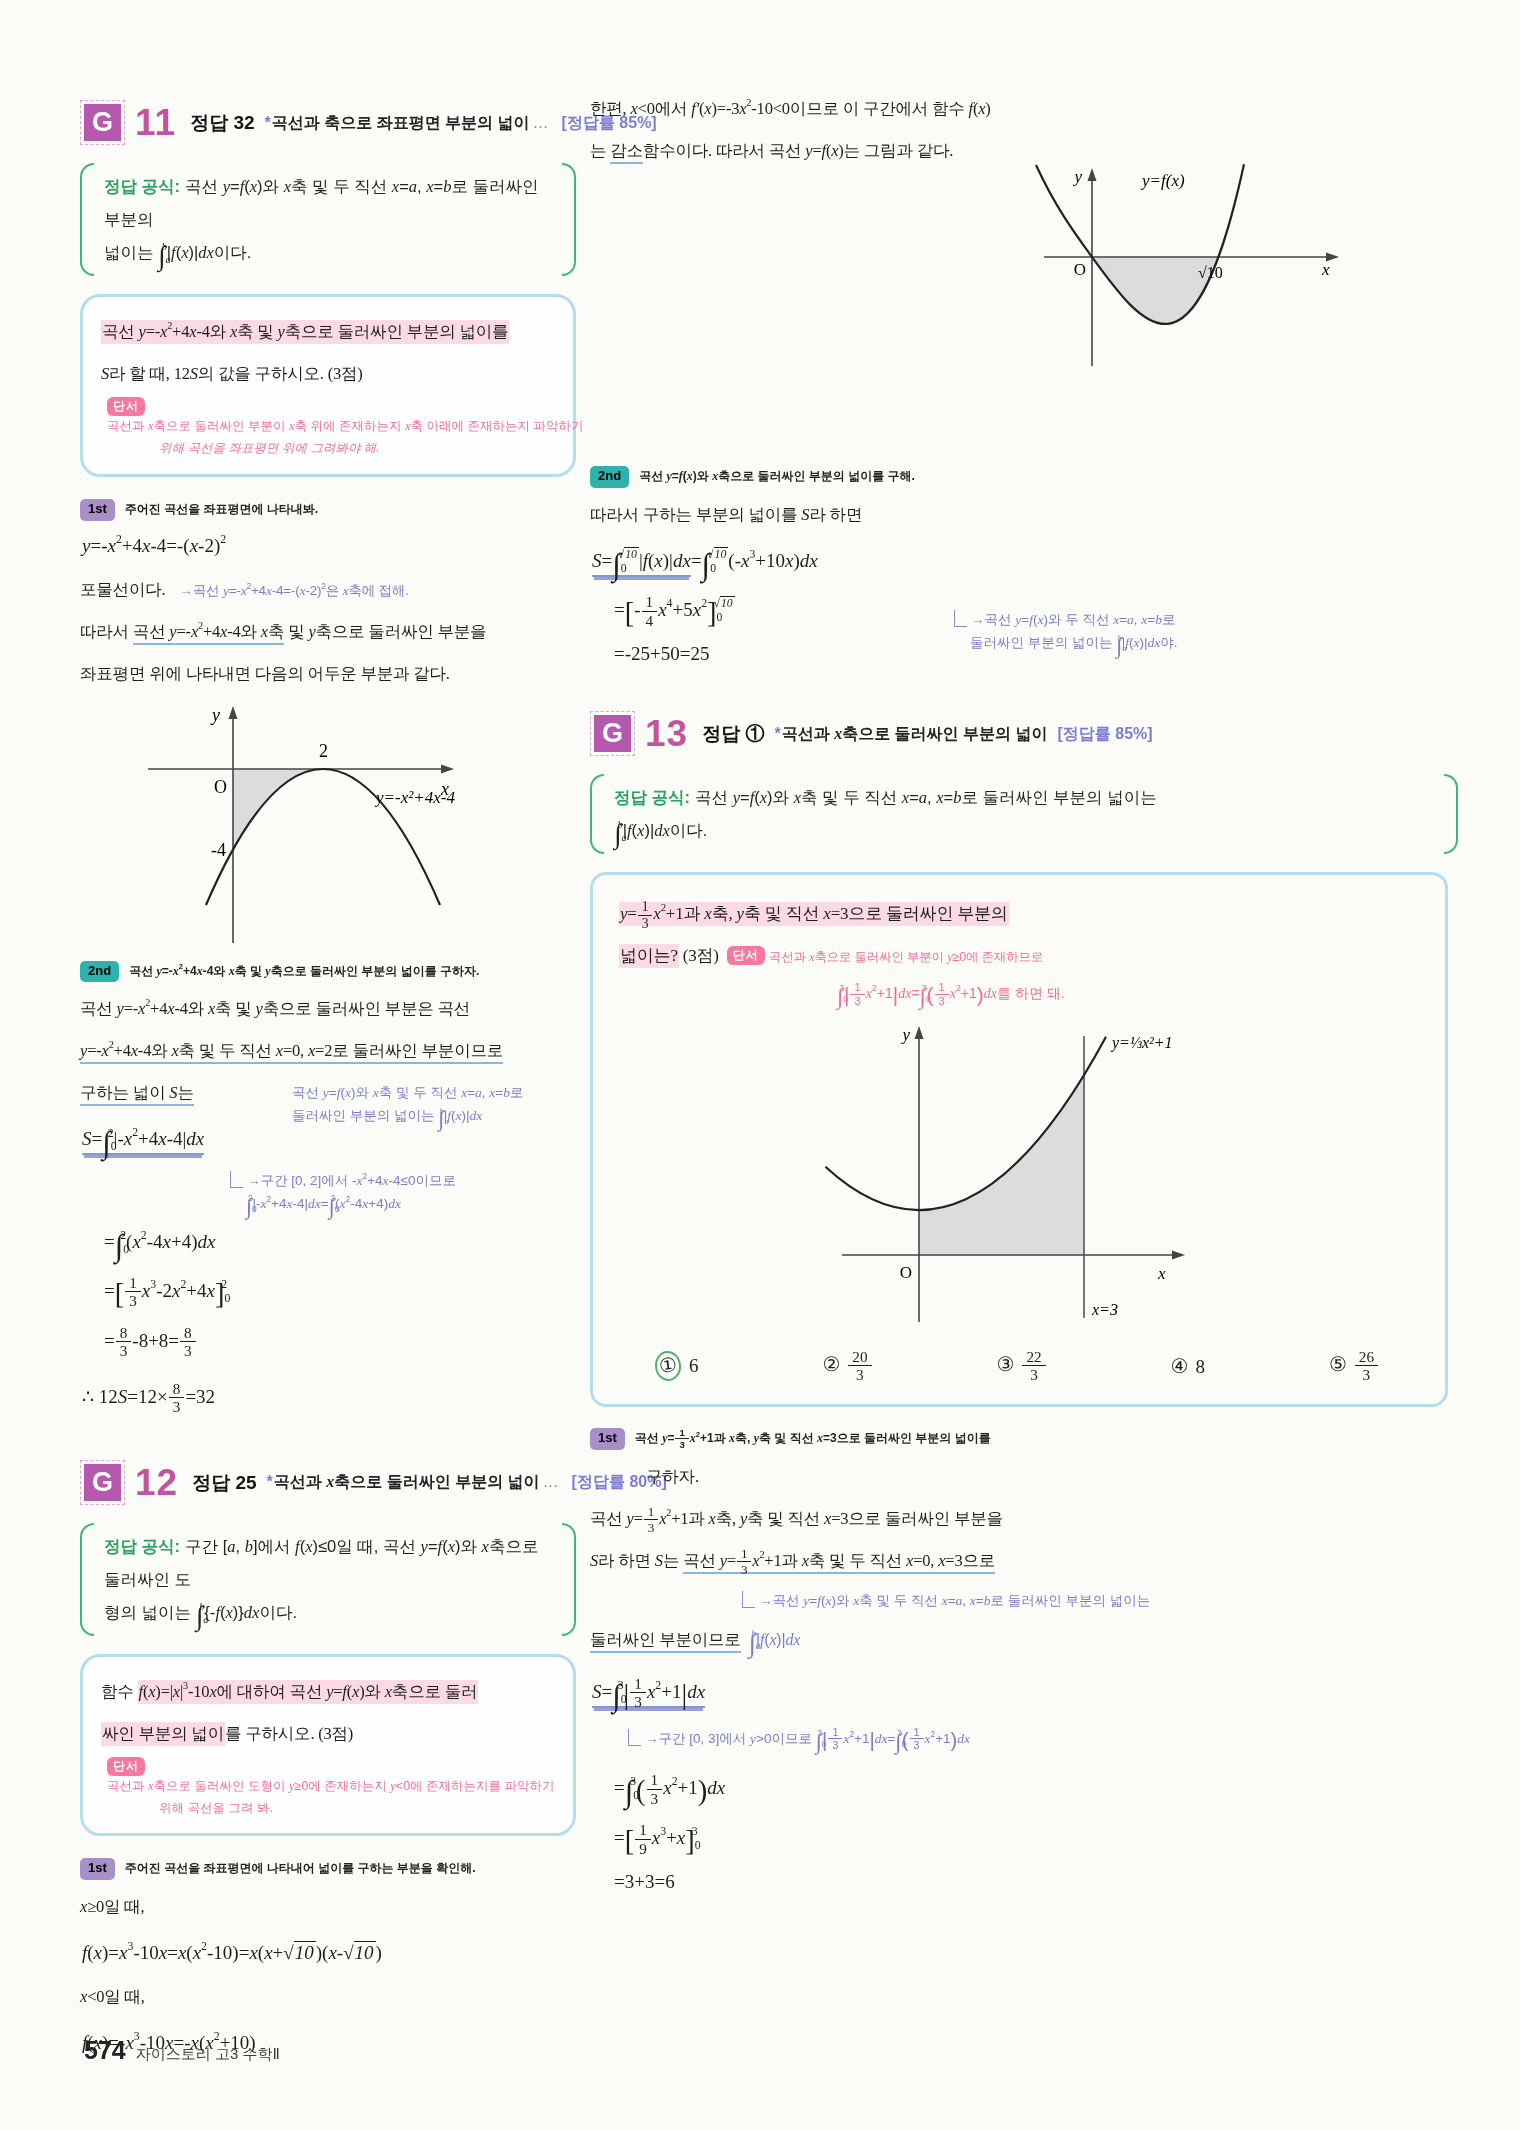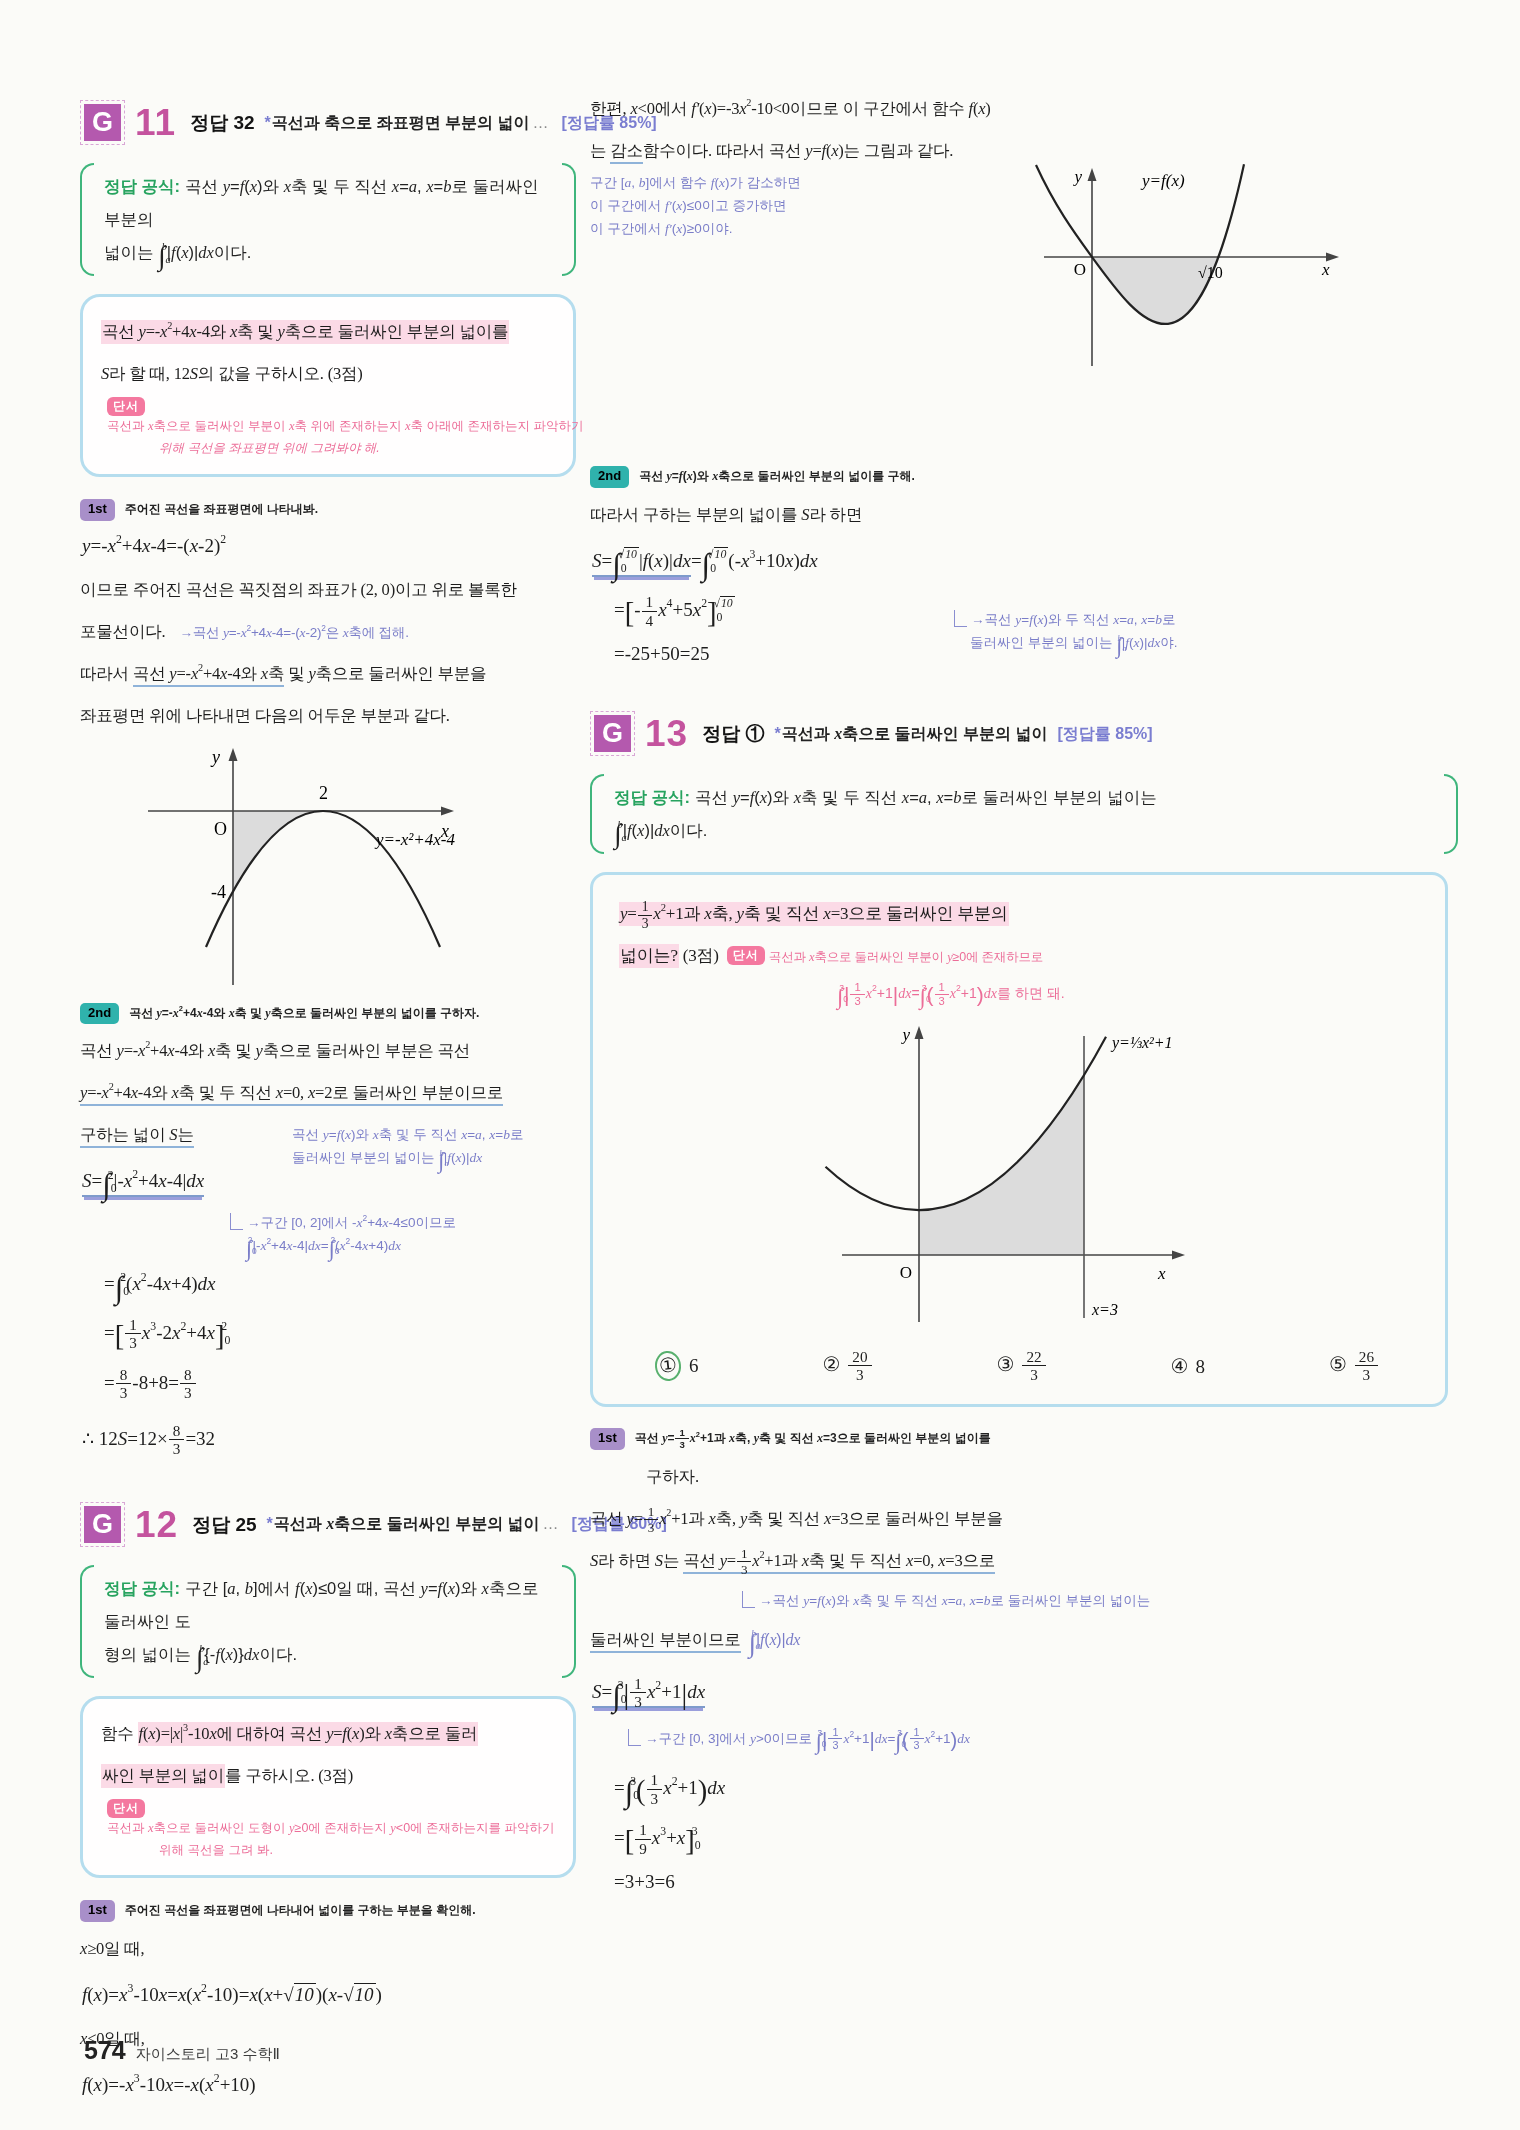--- a/index.html
+++ b/index.html
@@ -120,21 +120,20 @@
           <span class="pann">곡선과 <i class="mvar">x</i>축으로 둘러싸인 부분이 <i class="mvar">x</i>축 위에 존재하는지 <i class="mvar">x</i>축 아래에 존재하는지 파악하기</span><br>
           <span class="pann" style="margin-left:52px;font-style:italic;">위해 곡선을 좌표평면 위에 그려봐야 해.</span>
         </div>
       </div>
 
       <div class="step">
         <span class="sbadge s1b">1st</span>
         <span class="stitle">주어진 곡선을 좌표평면에 나타내봐.</span>
       </div>
       <div class="eq"><i class="mvar">y</i>=-<i class="mvar">x</i><sup class="sp">2</sup>+4<i class="mvar">x</i>-4=-(<i class="mvar">x</i>-2)<sup class="sp">2</sup></div>
-      <p class="line">이므로 주어진 곡선은 꼭짓점의 좌표가 (2, 0)이고 위로 볼록한</p>
       <p class="line"><span>포물선이다.</span><span class="ann" style="margin-left:14px;">→곡선 <i class="mvar">y</i>=-<i class="mvar">x</i><sup class="sp">2</sup>+4<i class="mvar">x</i>-4=-(<i class="mvar">x</i>-2)<sup class="sp">2</sup>은 <i class="mvar">x</i>축에 접해.</span></p>
       <p class="line"><span>따라서 </span><span class="u">곡선 <i class="mvar">y</i>=-<i class="mvar">x</i><sup class="sp">2</sup>+4<i class="mvar">x</i>-4와 <i class="mvar">x</i>축</span><span> 및 <i class="mvar">y</i>축으로 둘러싸인 부분을</span></p>
       <p class="line">좌표평면 위에 나타내면 다음의 어두운 부분과 같다.</p>
 
       <div class="figwrap">
         <svg width="410" height="250" viewBox="0 0 410 250">
           <path d="M110,70 L110,150 Q155,70 200,70 Z" fill="#dcdcdc"></path>
           <line x1="25" y1="70" x2="322" y2="70" stroke="#444" stroke-width="1.6"></line>
           <polygon points="331,70 318,65.5 318,74.5" fill="#444"></polygon>
           <line x1="110" y1="244" x2="110" y2="16" stroke="#444" stroke-width="1.6"></line>
@@ -210,25 +209,20 @@
     </section>
   </div>
 
   <div class="col col-right">
 
     <section>
       <div class="g12top">
         <div class="g12txt">
           <p class="line">한편, <i class="mvar">x</i>&lt;0에서 <i class="mvar">f′</i>(<i class="mvar">x</i>)=-3<i class="mvar">x</i><sup class="sp">2</sup>-10&lt;0이므로 이 구간에서 함수 <i class="mvar">f</i>(<i class="mvar">x</i>)</p>
           <p class="line"><span>는 </span><span class="u">감소</span><span>함수이다. 따라서 곡선 <i class="mvar">y</i>=<i class="mvar">f</i>(<i class="mvar">x</i>)는 그림과 같다.</span></p>
-          <div class="ann">
-            <span>구간 [<i class="mvar">a</i>, <i class="mvar">b</i>]에서 함수 <i class="mvar">f</i>(<i class="mvar">x</i>)가 감소하면</span><br>
-            <span>이 구간에서 <i class="mvar">f′</i>(<i class="mvar">x</i>)≤0이고 증가하면</span><br>
-            <span>이 구간에서 <i class="mvar">f′</i>(<i class="mvar">x</i>)≥0이야.</span>
-          </div>
         </div>
         <svg class="g12svg" width="320" height="212" viewBox="0 0 320 212">
           <path d="M60,95 C102,153 144,211 186.5,95 Z" fill="#dcdcdc"></path>
           <line x1="12" y1="95" x2="298" y2="95" stroke="#444" stroke-width="1.6"></line>
           <polygon points="307,95 294,90.5 294,99.5" fill="#444"></polygon>
           <line x1="60" y1="204" x2="60" y2="14" stroke="#444" stroke-width="1.6"></line>
           <polygon points="60,6 55.5,19 64.5,19" fill="#444"></polygon>
           <path d="M4,3 C22.7,43.7 41.3,69.3 60,95 C110.7,164.7 161.3,234.4 212,2.2" fill="none" stroke="#222" stroke-width="2.2"></path>
           <text x="50" y="20" font-size="17" font-style="italic" text-anchor="end">y</text>
           <text x="110" y="24" font-size="17" font-style="italic">y=f(x)</text>

